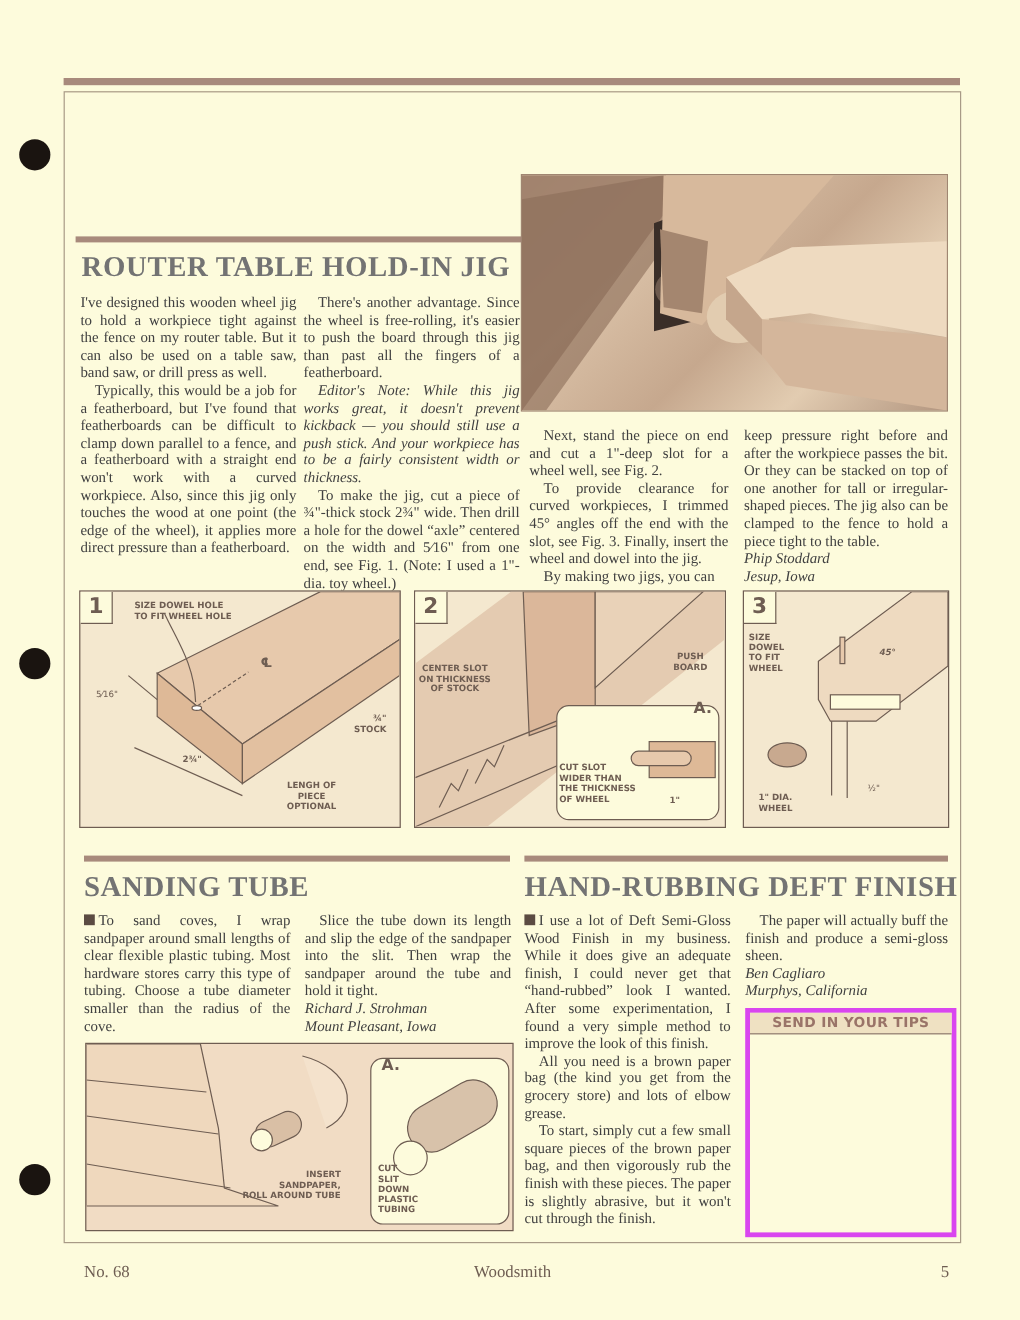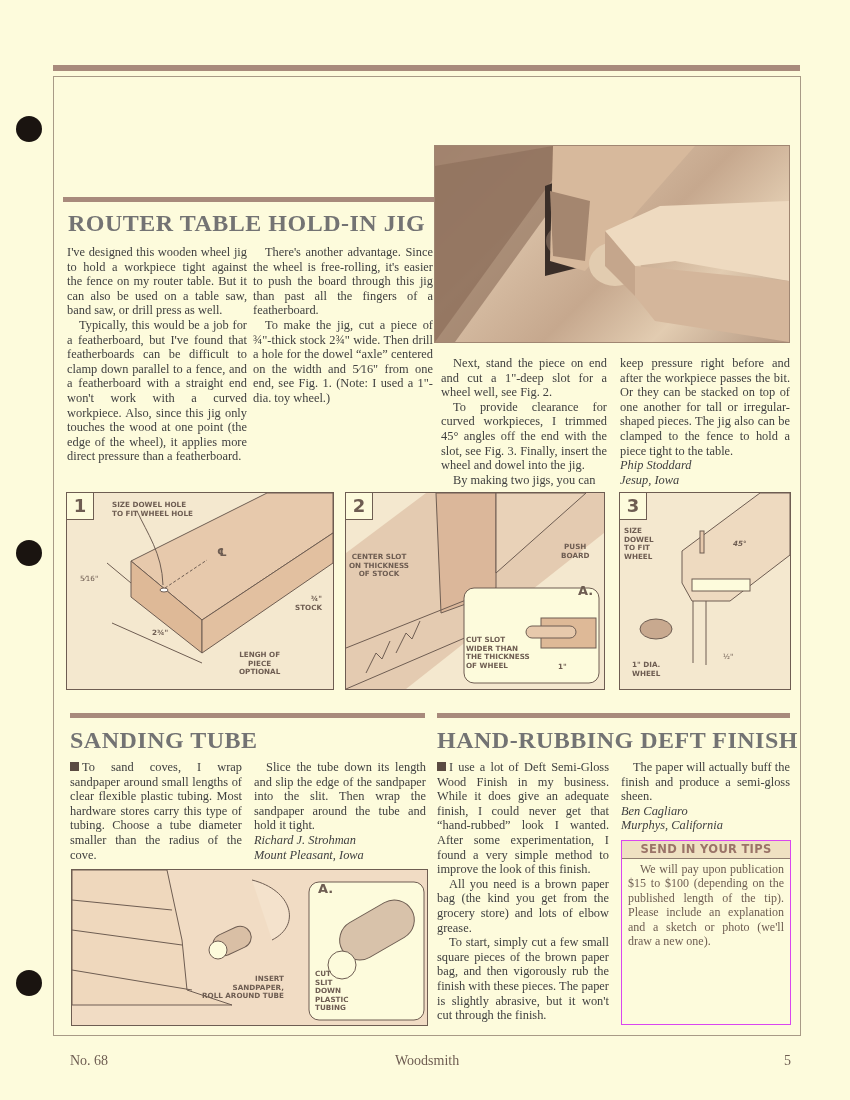--- a/index.html
+++ b/index.html
@@ -36,21 +36,21 @@
   .fignum {
     position:absolute; left:0; top:0; width:26px; height:26px; border-right:1px solid #6e5d52; border-bottom:1px solid #6e5d52;
     background:#fdfbdc; font-family:"DejaVu Sans","Liberation Sans",sans-serif; font-weight:bold; font-size:18px;
     text-align:center; line-height:26px; color:#6e5d52;
   }
   .lbl {
     position:absolute; font-family:"DejaVu Sans","Liberation Sans",sans-serif; font-weight:bold;
     font-size:7.2px; line-height:8.6px; color:#6e5d52; text-transform:uppercase; white-space:pre;
   }
   .tipsbox {
-    position:absolute; left:621px; top:840px; width:168px; height:183px; border:1px solid #d946ef;
+    position:absolute; left:621px; top:840px; width:168px; height:183px; border:4px solid #d946ef;
   }
   .tipshead {
     background:#efe1c2; border-bottom:1px solid #8f7d70; text-align:center;
     font-family:"DejaVu Sans","Liberation Sans",sans-serif; font-weight:bold; font-size:11.5px; color:#9a7468;
     height:17px; line-height:17px; letter-spacing:0.3px;
   }
   .tipsbody { padding:3px 6px 0 6px; font-family:"Liberation Serif","DejaVu Serif",serif; font-size:12px; line-height:14.4px; text-align:justify; color:#6e5d52; }
   .tipsbody p { margin:0; text-indent:12px; }
   .footer { position:absolute; top:1053px; font-family:"Liberation Serif","DejaVu Serif",serif; font-size:14px; color:#6e5d52; }
   .bullet { display:inline-block; width:9px; height:9px; background:#5b4b42; margin-right:3px; vertical-align:0; }
@@ -83,20 +83,21 @@
     <polygon points="200,120 354,135 354,196 220,175 200,150" fill="#d4b69b"></polygon>
   </svg>
 </div>
 
 <div class="col" style="left:67px; top:245px; width:180px;">
   <p class="noind">I've designed this wooden wheel jig to hold a workpiece tight against the fence on my router table. But it can also be used on a table saw, band saw, or drill press as well.</p>
   <p>Typically, this would be a job for a featherboard, but I've found that featherboards can be difficult to clamp down parallel to a fence, and a featherboard with a straight end won't work with a curved workpiece. Also, since this jig only touches the wood at one point (the edge of the wheel), it applies more direct pressure than a featherboard.</p>
 </div>
 <div class="col" style="left:253px; top:245px; width:180px;">
   <p>There's another advantage. Since the wheel is free-rolling, it's easier to push the board through this jig than past all the fingers of a featherboard.</p>
+  <p class="it">Editor's Note: While this jig works great, it doesn't prevent kickback — you should still use a push stick. And your workpiece has to be a fairly consistent width or thickness.</p>
   <p>To make the jig, cut a piece of ¾"-thick stock 2¾" wide. Then drill a hole for the dowel “axle” centered on the width and 5⁄16" from one end, see Fig. 1. (Note: I used a 1"-dia. toy wheel.)</p>
 </div>
 <div class="col" style="left:441px; top:356px; width:166px;">
   <p>Next, stand the piece on end and cut a 1"-deep slot for a wheel well, see Fig. 2.</p>
   <p>To provide clearance for curved workpieces, I trimmed 45° angles off the end with the slot, see Fig. 3. Finally, insert the wheel and dowel into the jig.</p>
   <p>By making two jigs, you can</p>
 </div>
 <div class="col" style="left:620px; top:356px; width:170px;">
   <p class="noind">keep pressure right before and after the workpiece passes the bit. Or they can be stacked on top of one another for tall or irregular-shaped pieces. The jig also can be clamped to the fence to hold a piece tight to the table.</p>
   <div class="sig">Phip Stoddard</div>
@@ -216,19 +217,18 @@
 </div>
 <div class="col" style="left:621px; top:760px; width:169px;">
   <p>The paper will actually buff the finish and produce a semi-gloss sheen.</p>
   <div class="sig">Ben Cagliaro</div>
   <div class="sig">Murphys, California</div>
 </div>
 
 <div class="tipsbox">
   <div class="tipshead">SEND IN YOUR TIPS</div>
   <div class="tipsbody">
-    <p>We will pay upon publication $15 to $100 (depending on the published length of the tip). Please include an explanation and a sketch or photo (we'll draw a new one).</p>
   </div>
 </div>
 
 <div class="footer" style="left:70px;">No. 68</div>
 <div class="footer" style="left:395px;">Woodsmith</div>
 <div class="footer" style="left:784px;">5</div>
 
 </body></html>

